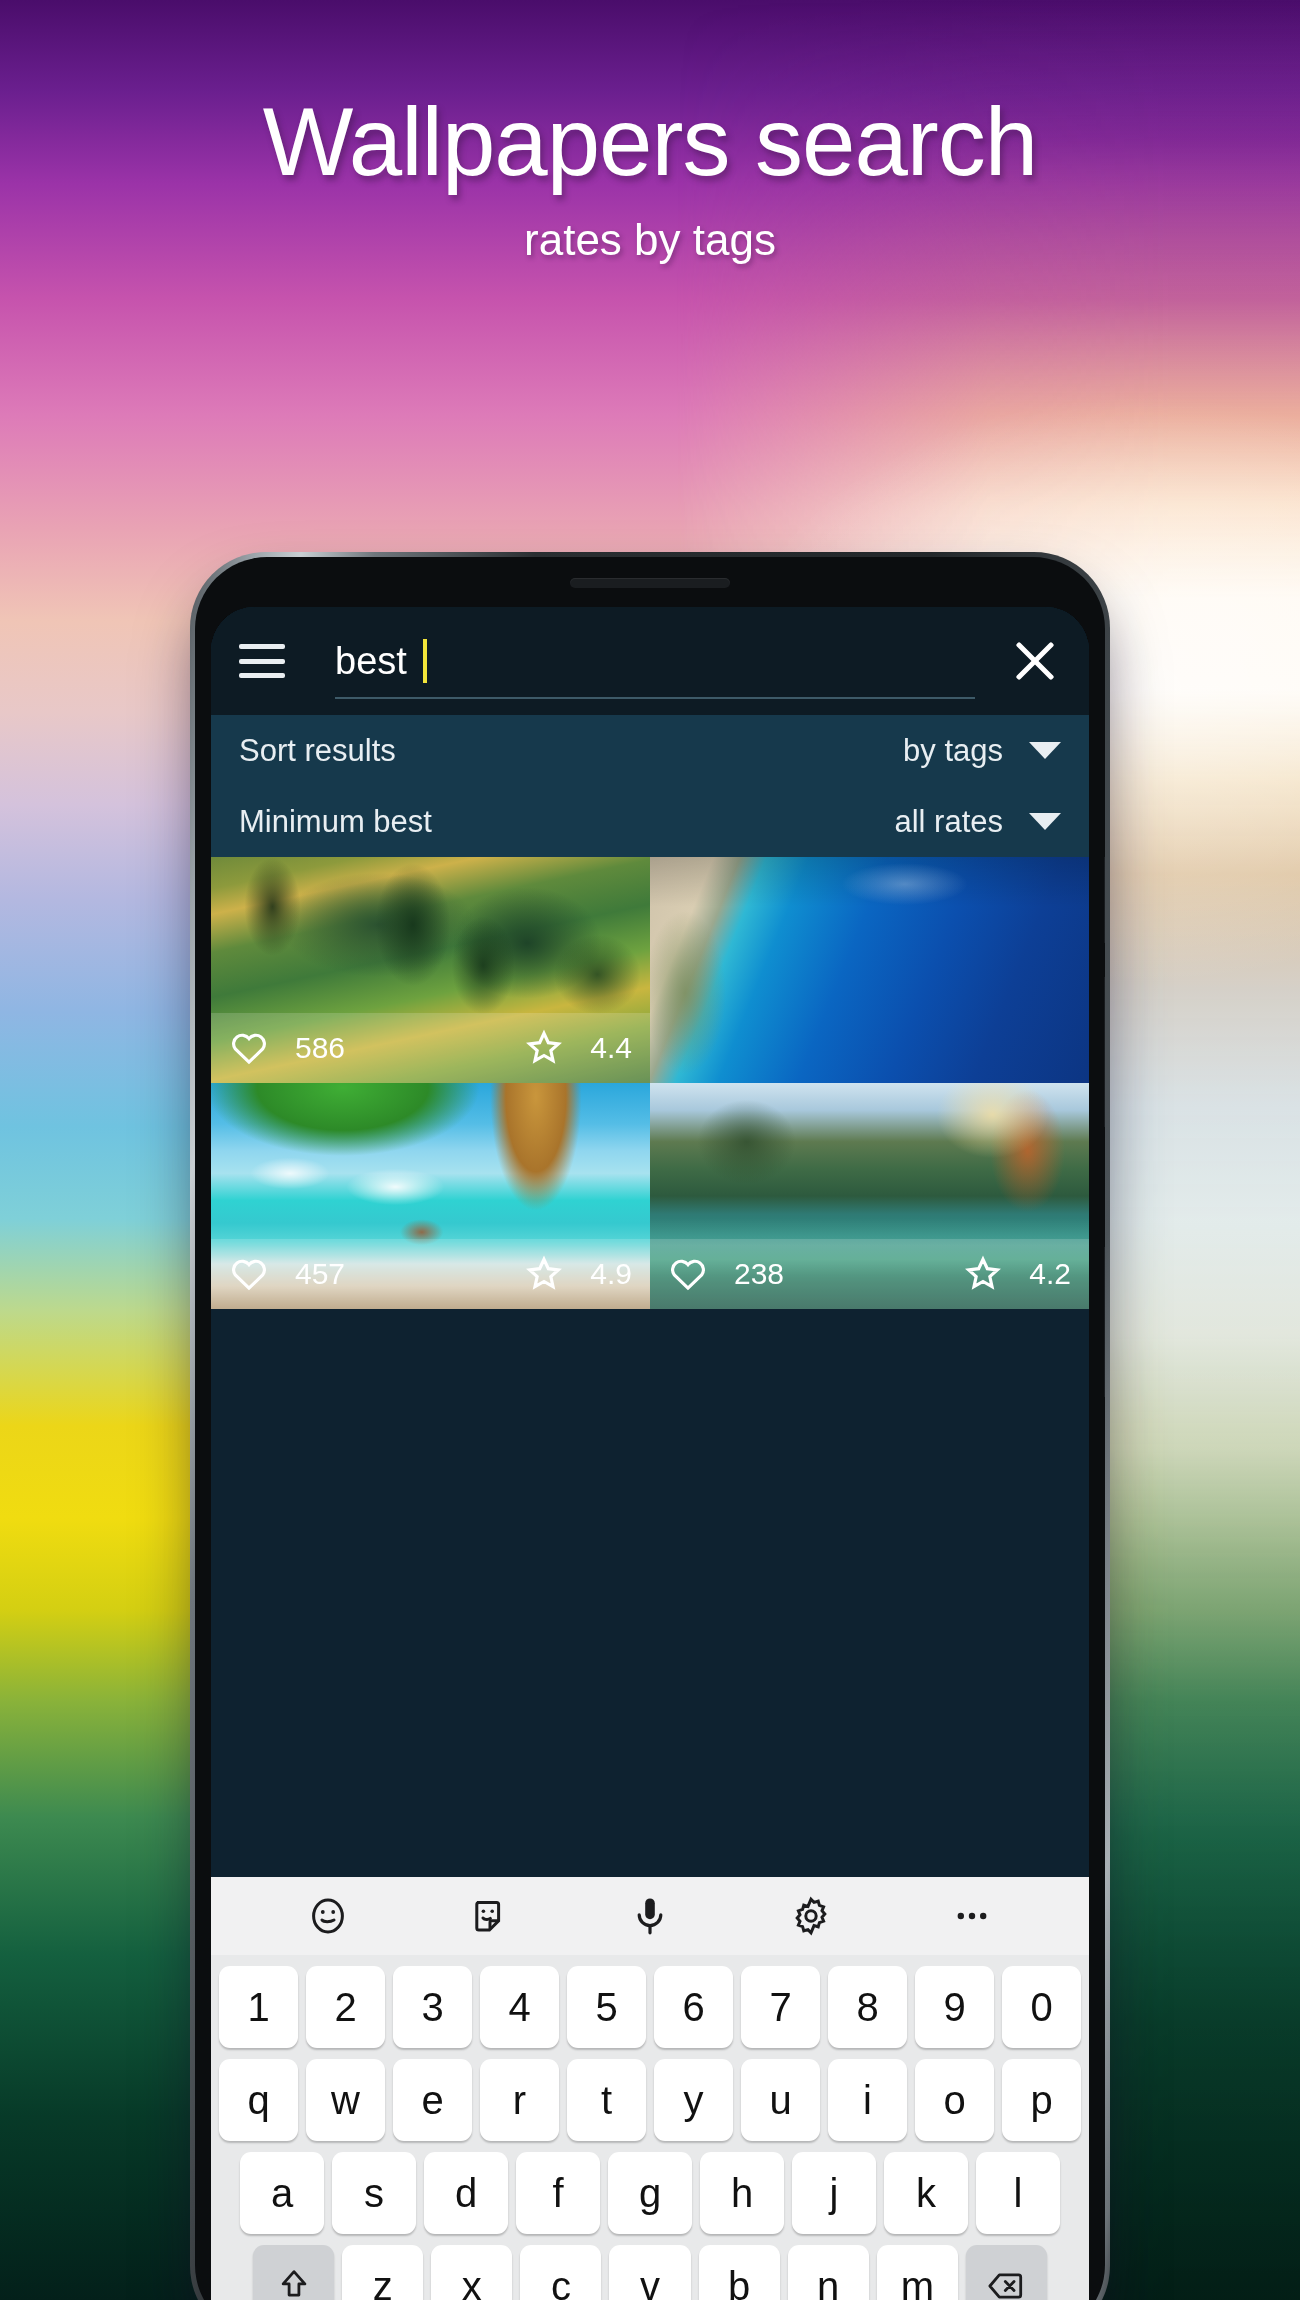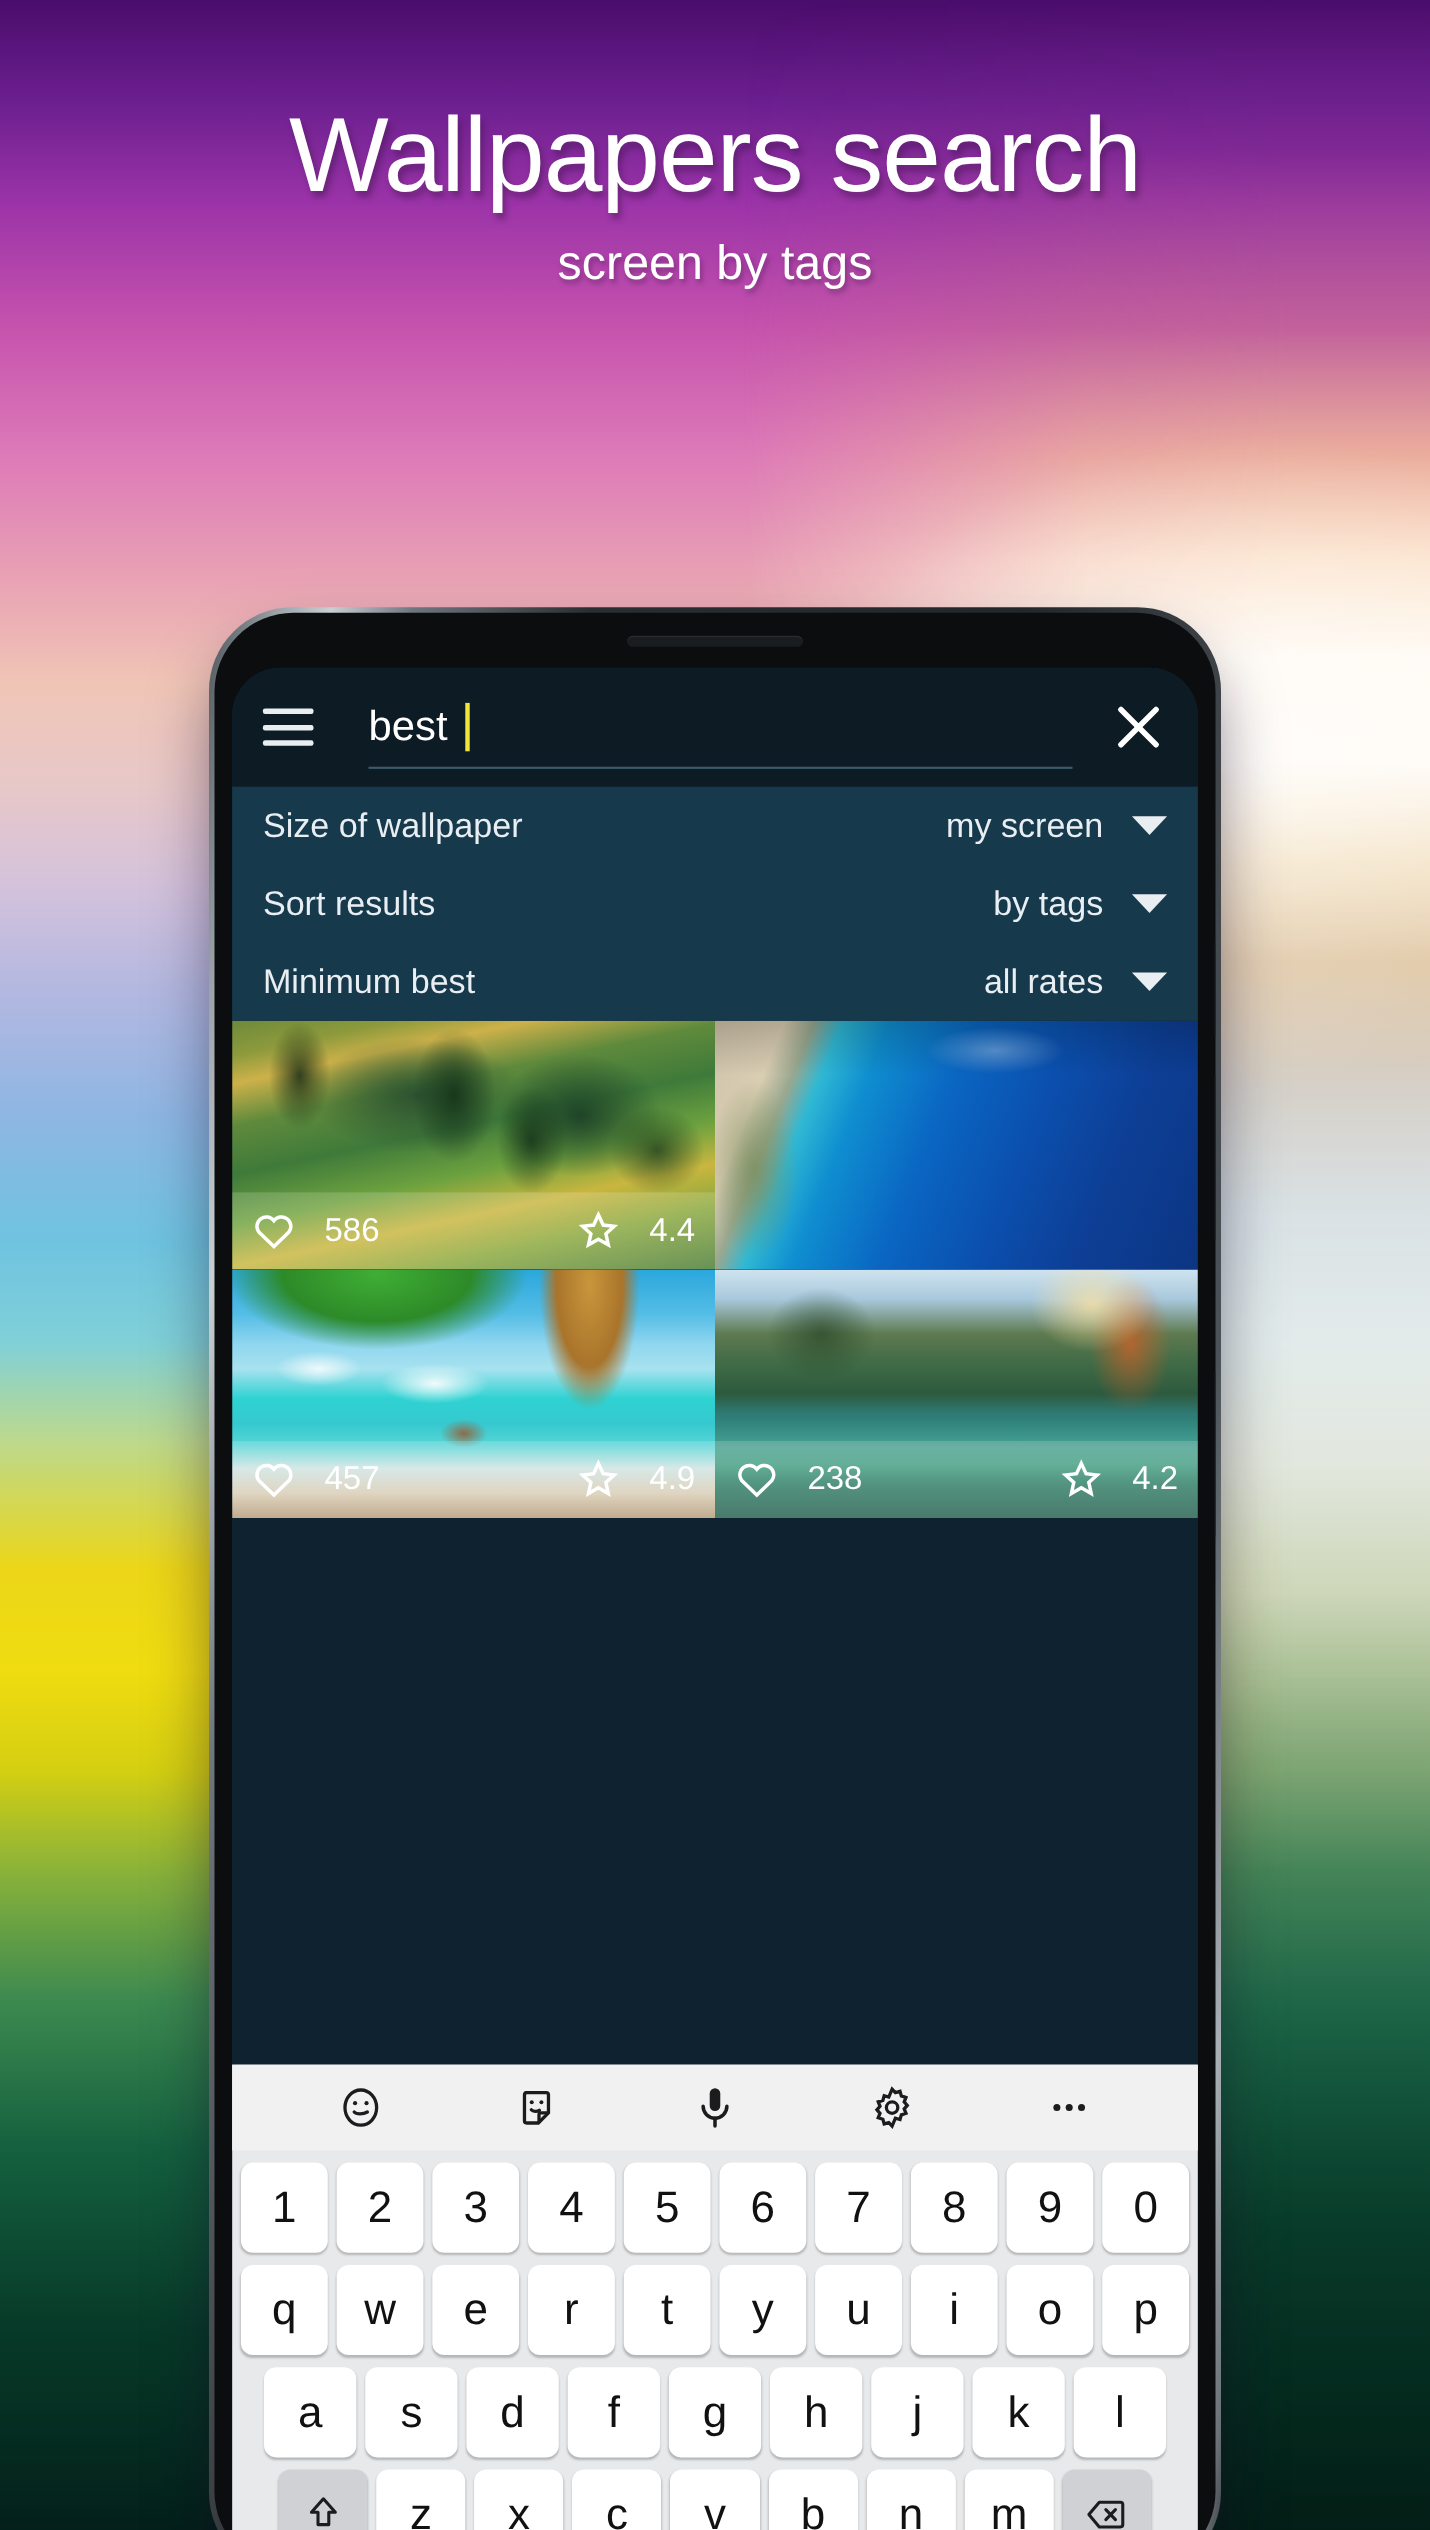--- a/index.html
+++ b/index.html
@@ -244,21 +244,21 @@
 <body>
 
 <div id="bg">
   <div class="bg-layer bg-vert"></div>
   <div class="bg-layer bg-right"></div>
   <div class="bg-layer bg-glow"></div>
 </div>
 
 <div id="promo">
   <div id="promo-title">Wallpapers search</div>
-  <div id="promo-sub">screen by tags</div>
+  <div id="promo-sub">rates by tags</div>
 </div>
 
 <div id="phone">
   <div class="phone-shadow"></div>
   <div class="phone-frame">
     <div class="phone-bezel">
       <div class="earpiece"></div>
 
       <div class="phone-screen">
         <div class="app">
@@ -271,25 +271,20 @@
             </div>
             <div class="search-wrap" title="search by tags">
               <span class="search-text">best</span>
               <span class="caret"></span>
               <span class="search-underline"></span>
             </div>
             <div class="close-x"></div>
           </div>
 
           <div class="filters">
-            <div class="filter-row">
-              <span class="filter-label">Size of wallpaper</span>
-              <span class="filter-value">my screen</span>
-              <span class="caret-down"></span>
-            </div>
             <div class="filter-row">
               <span class="filter-label">Sort results</span>
               <span class="filter-value">by tags</span>
               <span class="caret-down"></span>
             </div>
             <div class="filter-row">
               <span class="filter-label">Minimum best</span>
               <span class="filter-value">all rates</span>
               <span class="caret-down"></span>
             </div>

